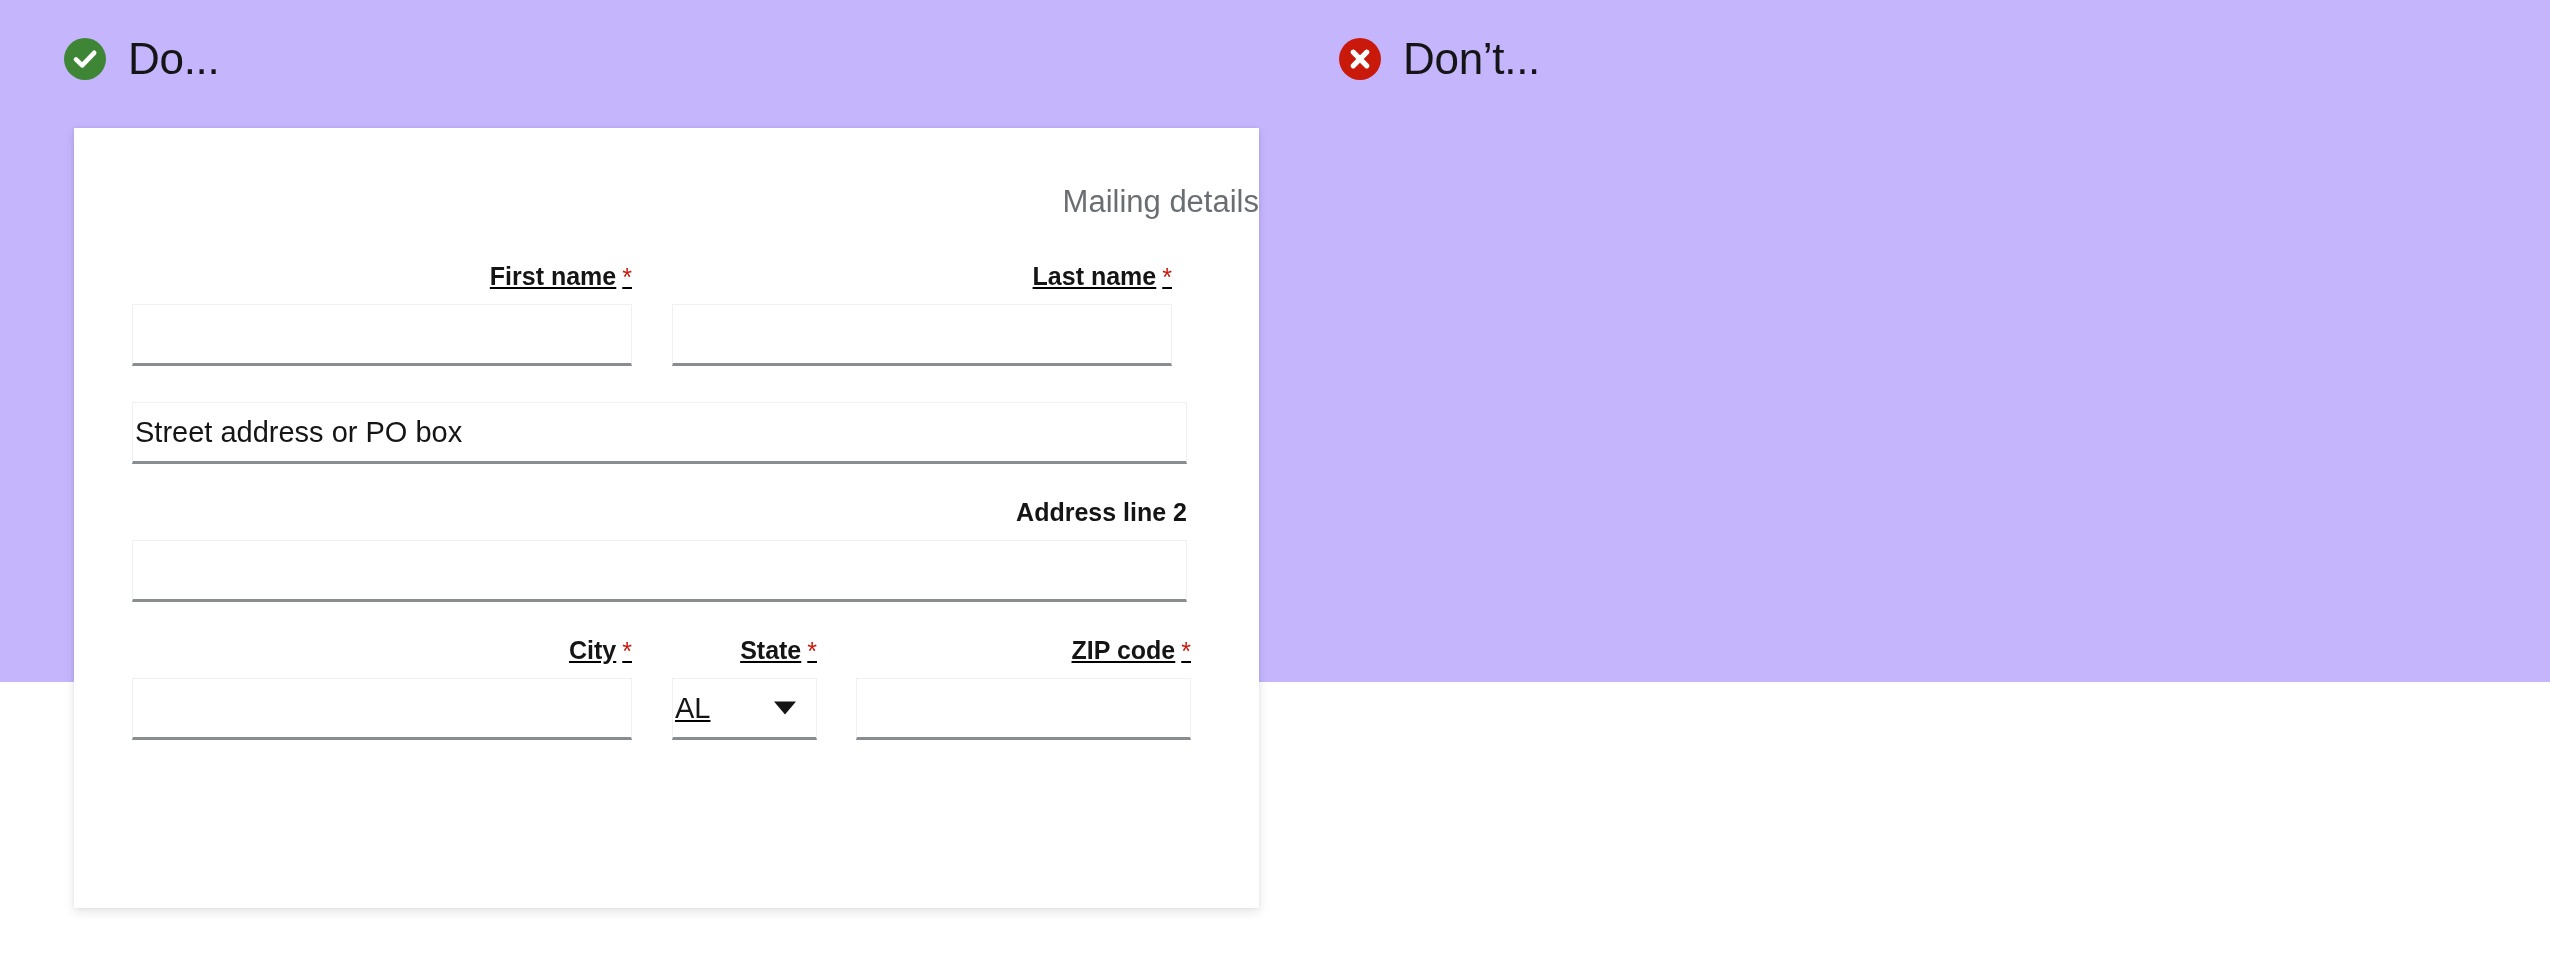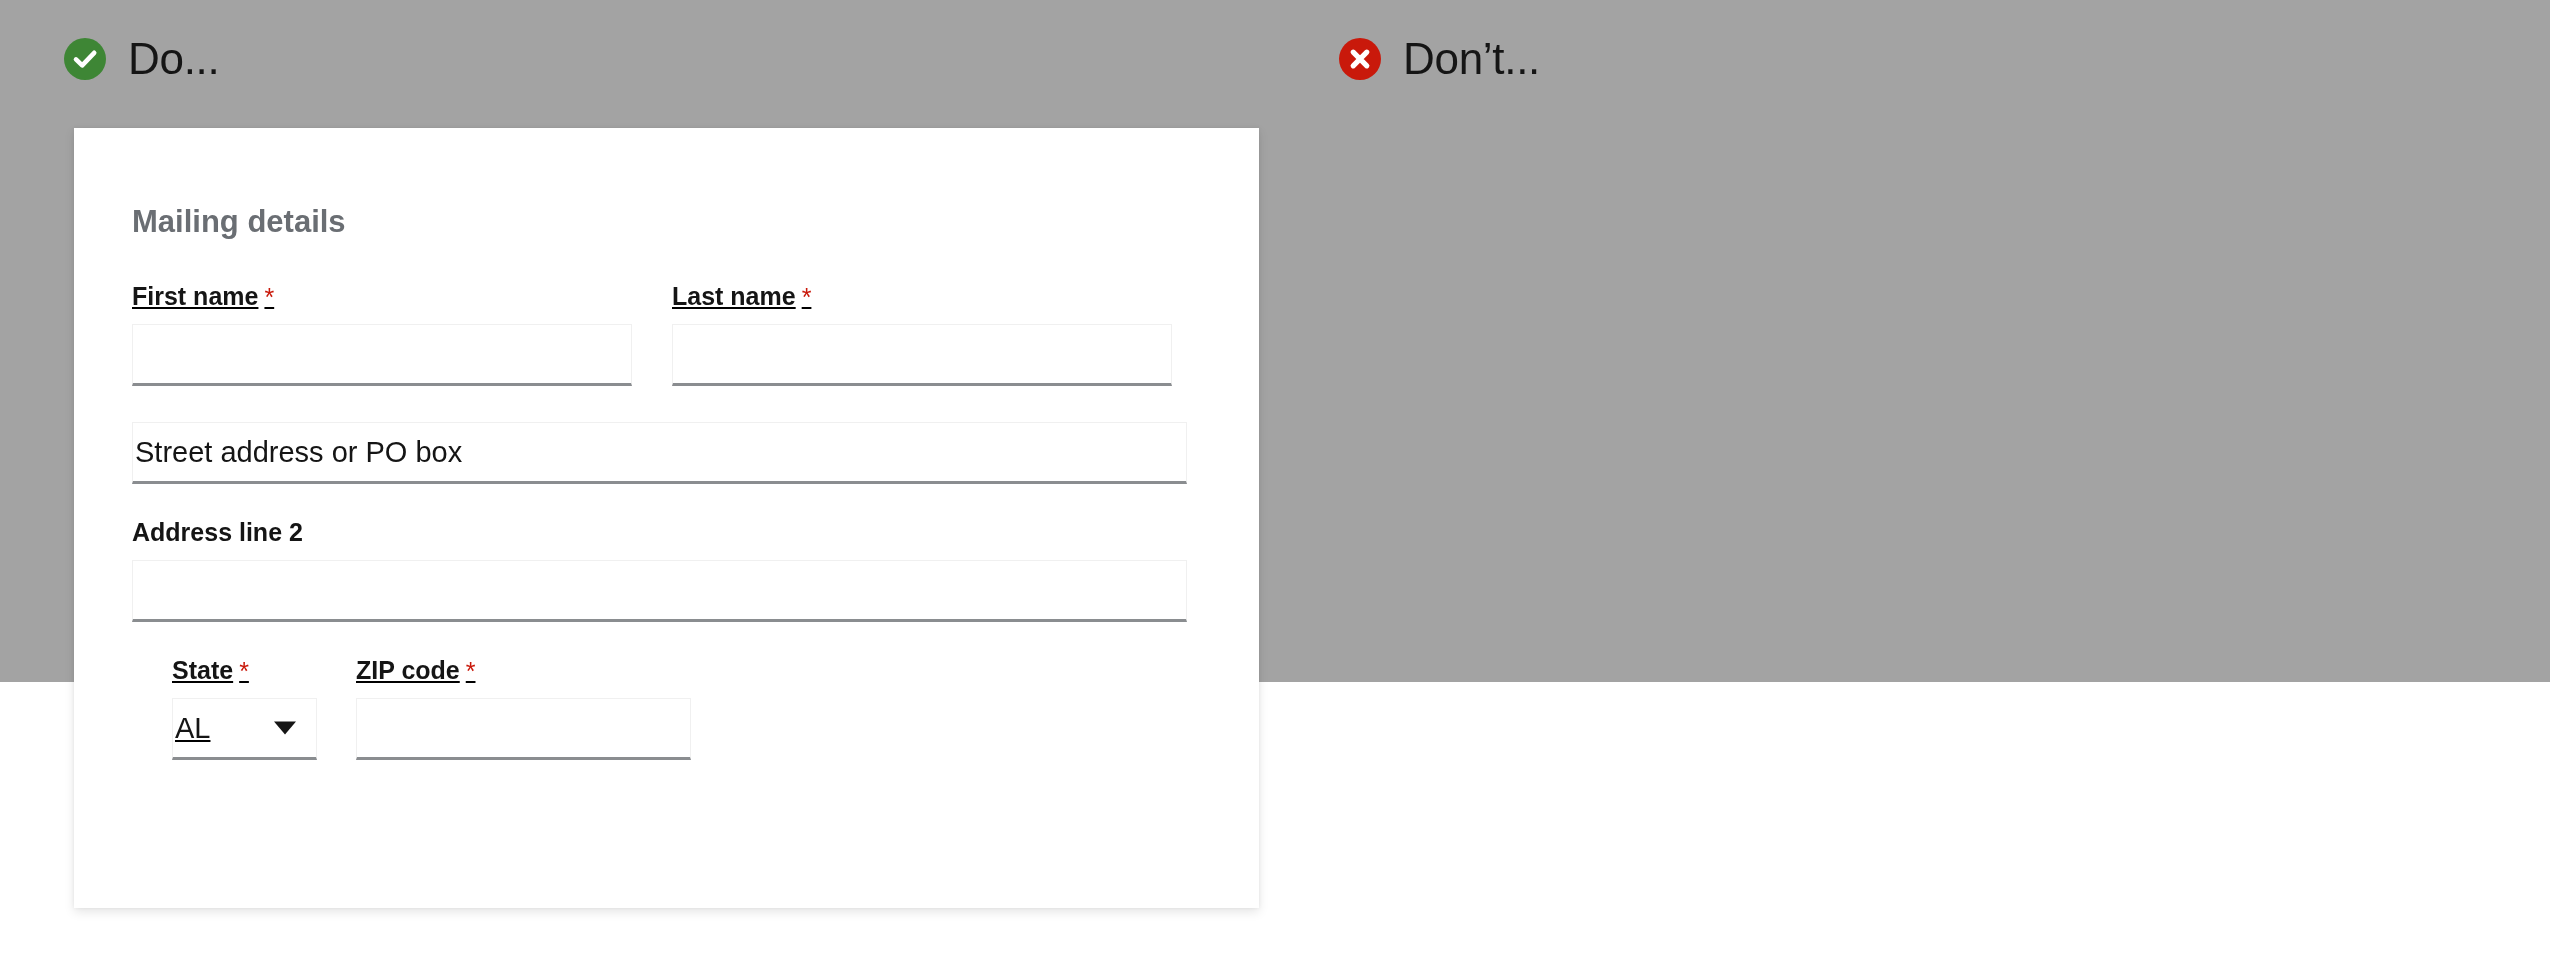--- a/index.html
+++ b/index.html
@@ -9,21 +9,22 @@
     height: 970px;
     background: #ffffff;
     font-family: "Liberation Sans", sans-serif;
     overflow: hidden;
   }
 
   .page {
     position: relative;
     width: 2550px;
     height: 682px;
-    background: #a3a3a3;
+    background: #c4b5fd;
+    text-align: right;
   }
 
   
   .panel { position: absolute; top: 0; }
   .panel--do   { left: 0;    width: 1275px; }
   .panel--dont { left: 1275px; width: 1275px; }
 
   
   .panel-heading {
     display: flex;
@@ -61,25 +62,24 @@
     box-shadow: 0 4px 10px 0 rgba(3,3,3,0.10),
                 0 0 4px 0 rgba(3,3,3,0.06);
     overflow: hidden;
   }
   .card--do   { left: 74px;  top: 128px; width: 1185px; height: 780px; }
 
   .card-inner { padding: 58px 0 0 58px; }
 
   .card-title {
     font-size: 31px;
-    font-weight: 700;
+    font-weight: 400;
     color: #6A6E73;
     line-height: 1;
     margin-bottom: 47px;
-    margin-top: 20px;
   }
 
   
   .field { margin-bottom: 0; }
 
   .field-label {
     font-size: 25px;
     font-weight: 700;
     color: #151515;
     line-height: 1;
@@ -185,20 +185,26 @@
         <div class="field w-1055">
           <span class="field-label">
             <span>Address line 2</span>
           </span>
           <div class="control"></div>
         </div>
 
         <div class="gap-36"></div>
 
         <div class="row">
+          <div class="field w-500">
+            <span class="field-label">
+              <span>City</span><span class="req">*</span>
+            </span>
+            <div class="control"></div>
+          </div>
 
           <div class="field w-145 ml-40">
             <span class="field-label">
               <span>State</span><span class="req">*</span>
             </span>
             <div class="control has-text">
               <span>AL</span>
               <span class="select-caret"></span>
             </div>
           </div>

